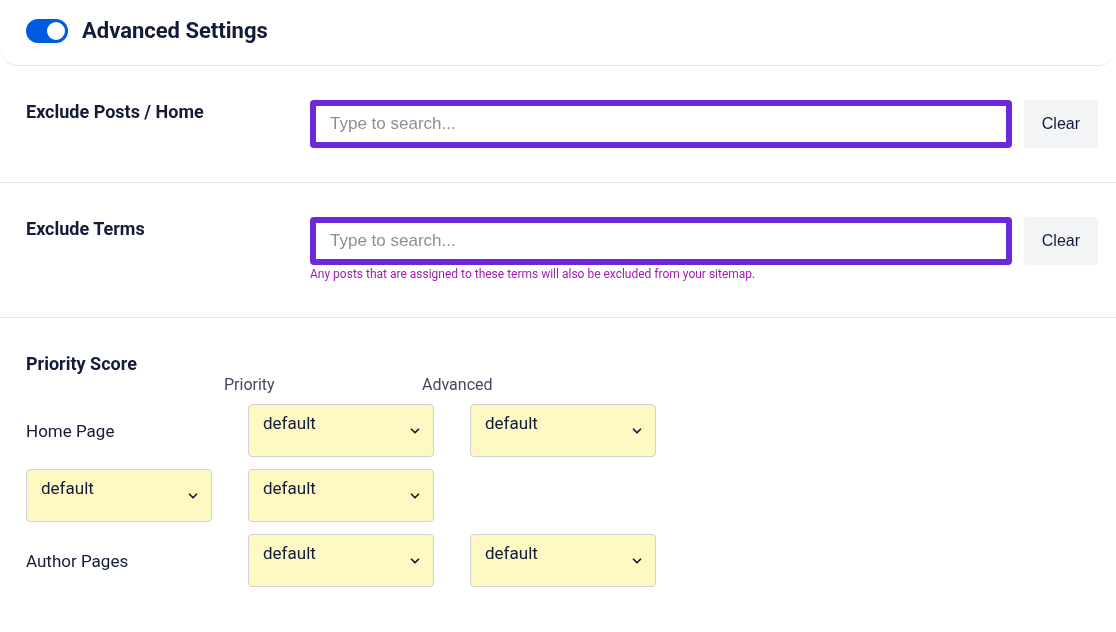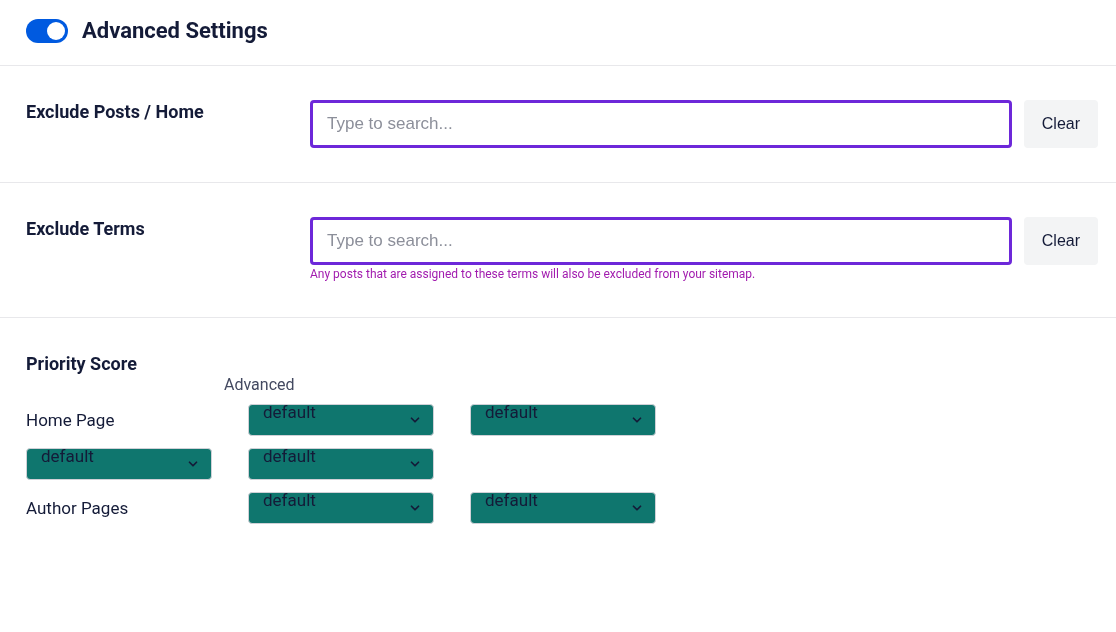--- a/index.html
+++ b/index.html
@@ -11,20 +11,21 @@
     height: 632px;
     overflow: hidden;
   }
 
   .header {
     display: flex;
     align-items: center;
     padding: 18px 26px 22px 26px;
     border-bottom: 1px solid #e8e8eb;
     gap: 14px;
+    border-radius: 18px;
   }
   .toggle {
     width: 42px;
     height: 24px;
     background: #005ae0;
     border-radius: 12px;
     position: relative;
     cursor: pointer;
     flex-shrink: 0;
   }
@@ -65,21 +66,21 @@
   }
 
   .search-row {
     display: flex;
     gap: 12px;
     align-items: stretch;
   }
   .search-input {
     flex: 1;
     height: 48px;
-    border: 3px solid #6d28d9;
+    border: 6px solid #6d28d9;
     border-radius: 4px;
     padding: 0 14px;
     font-size: 17px;
     color: #141b38;
     background: #fff;
   }
   .search-input::placeholder { color: #8c8f9a; }
   .clear-btn {
     height: 48px;
     padding: 0 18px;
@@ -135,24 +136,24 @@
     flex-shrink: 0;
   }
   .select-wrap {
     position: relative;
     width: 186px;
     flex-shrink: 0;
   }
   .select-wrap + .select-wrap { margin-left: 12px; }
   .select {
     width: 100%;
-    height: 32px;
+    height: 53px;
     border: 1px solid #d0d1d7;
     border-radius: 4px;
-    background: #0f766e;
+    background: #fef9c3;
     padding: 0 36px 16px 14px;
     font-size: 17px;
     color: #141b38;
     appearance: none;
     -webkit-appearance: none;
     cursor: pointer;
     display: flex;
     align-items: center;
   }
   .chevron {
@@ -199,20 +200,21 @@
 </div>
 
 <div class="priority-section">
   <div class="section-label-col">
     <div class="section-label">Priority Score</div>
   </div>
   <div class="priority-body">
 
     <div class="priority-header-row">
       <div class="priority-header-spacer"></div>
+      <div class="col-header">Priority</div>
       <div class="col-header">Advanced</div>
     </div>
 
     <div class="priority-row">
       <div class="priority-row-label">Home Page</div>
       <div class="select-wrap">
         <div class="select">default</div>
         <svg class="chevron" width="14" height="14" viewBox="0 0 24 24" fill="none" stroke="#141b38" stroke-width="3" stroke-linecap="round" stroke-linejoin="round">
             <polyline points="6 9 12 15 18 9"></polyline>
           </svg>

